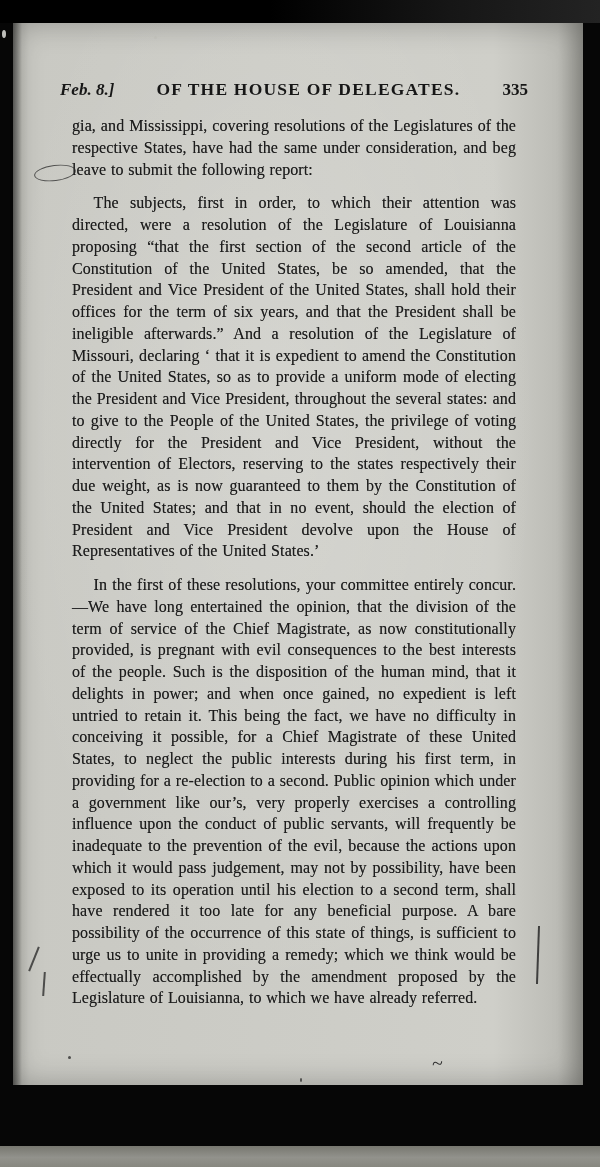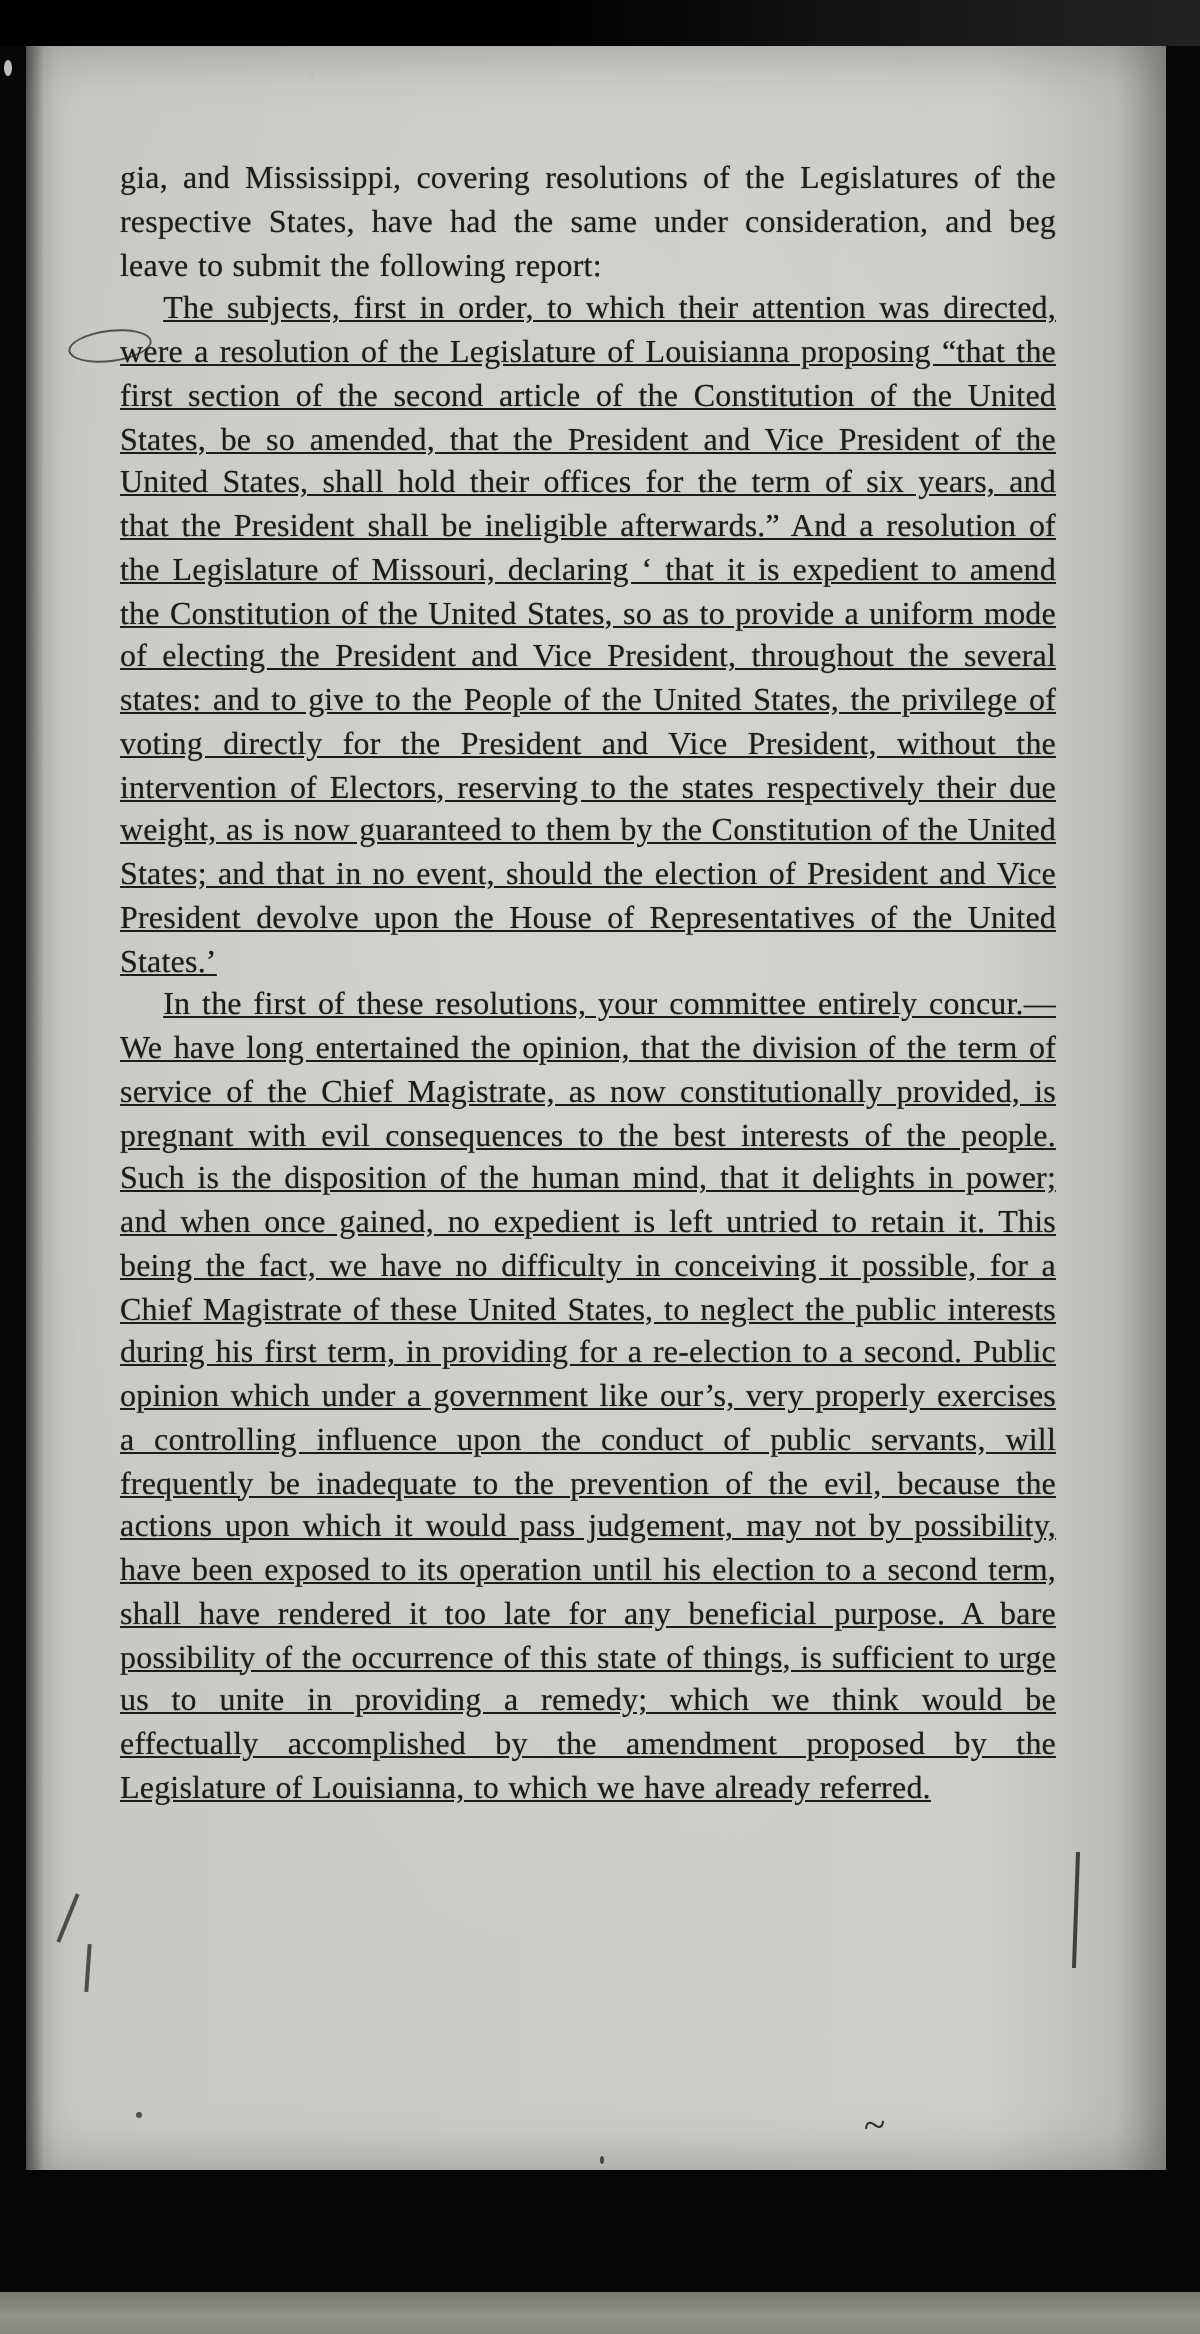--- a/index.html
+++ b/index.html
@@ -58,32 +58,31 @@
   .head-title {
     font-weight: bold;
     font-size: 17.5px;
     letter-spacing: 1.2px;
   }
   .head-page {
     font-weight: bold;
     font-size: 17px;
   }
   .bodytext p {
-    margin: 0;
+    margin: 12px;
     font-size: 16px;
     line-height: 1.36;
     text-align: justify;
     color: #1c1c1c;
     letter-spacing: 0.1px;
     word-spacing: 0.6px;
     text-shadow: 0 0 0.5px rgba(20,20,20,0.55);
   }
   .bodytext p.indent {
     text-indent: 1.35em;
-    text-decoration: underline;
   }
   
   .artifact {
     position: absolute;
     pointer-events: none;
   }
   .ink-squiggle {
     left: 34px; top: 165px;
     width: 40px; height: 14px;
     border: 1.6px solid rgba(40,40,40,0.75);
@@ -138,20 +137,25 @@
 </head>
 <body>
 
 <div class="page">
 
   <div class="top-band"></div>
 
   <div class="paper">
     <div class="content">
 
+      <div class="running-head">
+        <span class="head-date">Feb. 8.]</span>
+        <span class="head-title">OF THE HOUSE OF DELEGATES.</span>
+        <span class="head-page">335</span>
+      </div>
 
       <div class="bodytext">
         <p>gia, and Mississippi, covering resolutions of the Legislatures of the respective States, have had the same under consideration, and beg leave to submit the following report:</p>
         <p class="indent">The subjects, first in order, to which their attention was directed, were a resolution of the Legislature of Louisianna proposing “that the first section of the second article of the Constitution of the United States, be so amended, that the President and Vice President of the United States, shall hold their offices for the term of six years, and that the President shall be ineligible afterwards.”  And a resolution of the Legislature of Missouri, declaring ‘ that it is expedient to amend the Constitution of the United States, so as to provide a uniform mode of electing the President and Vice President, throughout the several states: and to give to the People of the United States, the privilege of voting directly for the President and Vice President, without the intervention of Electors, reserving to the states respectively their due weight, as is now guaranteed to them by the Constitution of the United States; and that in no event, should the election of President and Vice President devolve upon the House of Representatives of the United States.’</p>
         <p class="indent">In the first of these resolutions, your committee entirely concur.—We have long entertained the opinion, that the division of the term of service of the Chief Magistrate, as now constitutionally provided, is pregnant with evil consequences to the best interests of the people.  Such is the disposition of the human mind, that it delights in power; and when once gained, no expedient is left untried to retain it.  This being the fact, we have no difficulty in conceiving it possible, for a Chief Magistrate of these United States, to neglect the public interests during his first term, in providing for a re-election to a second.  Public opinion which under a government like our’s, very properly exercises a controlling influence upon the conduct of public servants, will frequently be inadequate to the prevention of the evil, because the actions upon which it would pass judgement, may not by possibility, have been exposed to its operation until his election to a second term, shall have rendered it too late for any beneficial purpose.  A bare possibility of the occurrence of this state of things, is sufficient to urge us to unite in providing a remedy; which we think would be effectually accomplished by the amendment proposed by the Legislature of Louisianna, to which we have already referred.</p>
       </div>
 
     </div>
   </div>
 

